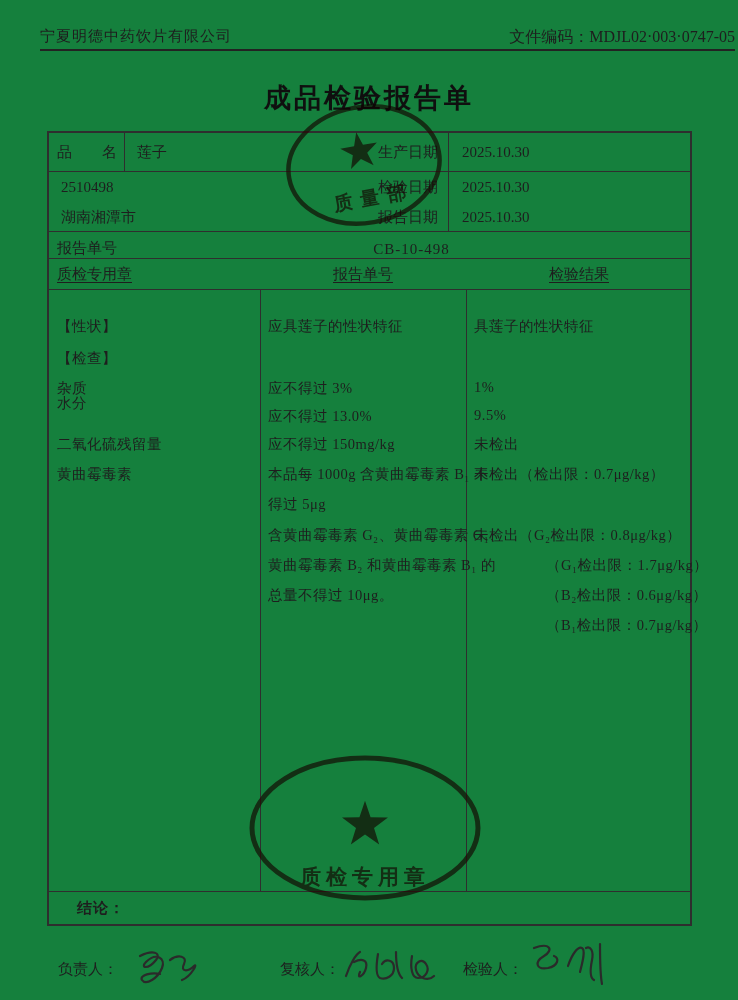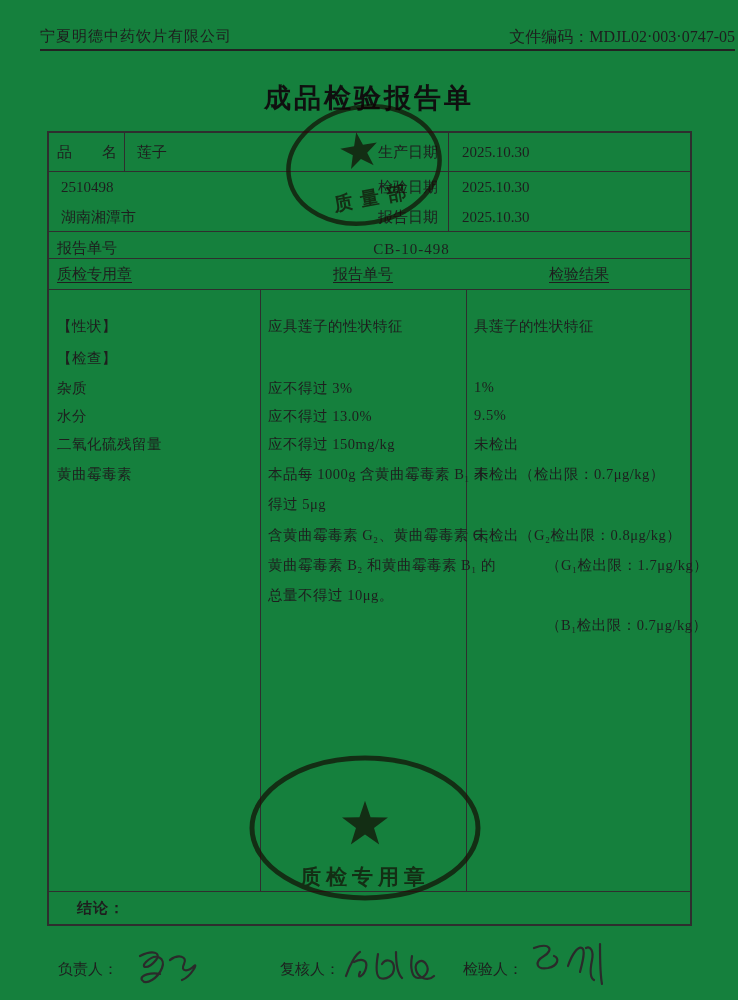--- a/index.html
+++ b/index.html
@@ -118,41 +118,42 @@
       <div class="bl c1" style="top:27px">【性状】</div>
       <div class="bl c2" style="top:27px">应具莲子的性状特征</div>
       <div class="bl c3" style="top:27px">具莲子的性状特征</div>
 
       <div class="bl c1" style="top:59px">【检查】</div>
 
       <div class="bl c1" style="top:89px">杂质</div>
       <div class="bl c2" style="top:89px">应不得过 3%</div>
       <div class="bl c3" style="top:89px">1%</div>
 
-      <div class="bl c1" style="top:117px">水分</div>
+      <div class="bl c1" style="top:104px">水分</div>
       <div class="bl c2" style="top:117px">应不得过 13.0%</div>
       <div class="bl c3" style="top:117px">9.5%</div>
 
       <div class="bl c1" style="top:145px">二氧化硫残留量</div>
       <div class="bl c2" style="top:145px">应不得过 150mg/kg</div>
       <div class="bl c3" style="top:145px">未检出</div>
 
       <div class="bl c1" style="top:175px">黄曲霉毒素</div>
       <div class="bl c2" style="top:175px">本品每 1000g 含黄曲霉毒素 B₁ 不</div>
       <div class="bl c3" style="top:175px">未检出（检出限：0.7μg/kg）</div>
 
       <div class="bl c2" style="top:205px">得过 5μg</div>
 
       <div class="bl c2" style="top:236px">含黄曲霉毒素 G₂、黄曲霉毒素 G₁、</div>
       <div class="bl c3" style="top:236px">未检出（G₂检出限：0.8μg/kg）</div>
 
       <div class="bl c2" style="top:266px">黄曲霉毒素 B₂ 和黄曲霉毒素 B₁ 的</div>
       <div class="bl c3i" style="top:266px">（G₁检出限：1.7μg/kg）</div>
 
       <div class="bl c2" style="top:296px">总量不得过 10μg。</div>
+      <div class="bl c3i" style="top:296px">（B₂检出限：0.6μg/kg）</div>
 
       <div class="bl c3i" style="top:326px">（B₁检出限：0.7μg/kg）</div>
     </div>
 
     <div class="concl-row" style="border-top:1px solid #2e2e2e;">
       <span class="concl-label">结论：</span>
     </div>
   </div>
 
   <div class="abs sig-label" style="left:58px;">负责人：</div>

